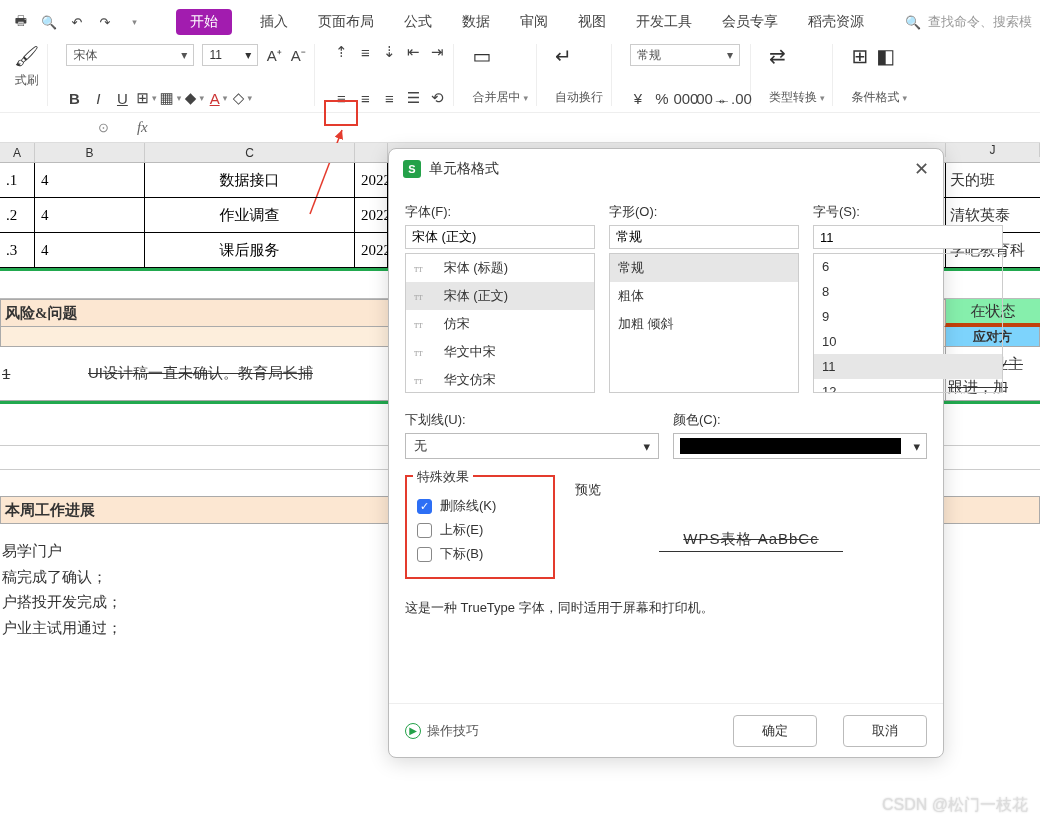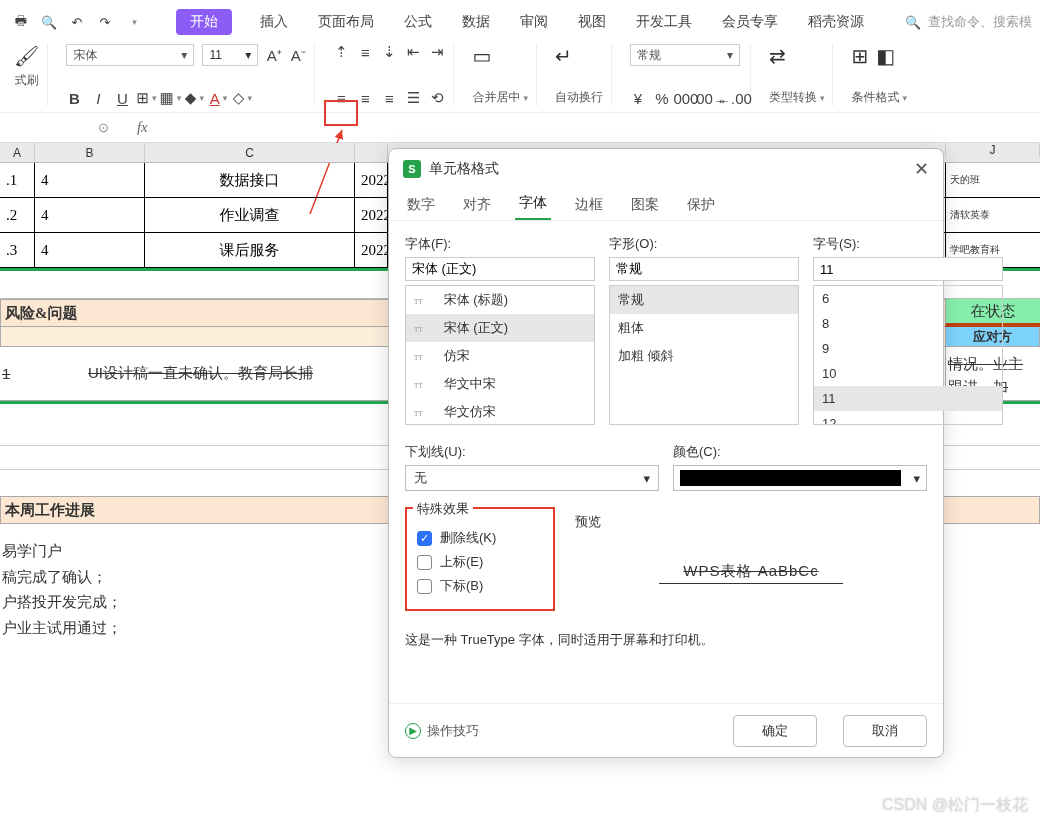--- a/index.html
+++ b/index.html
@@ -4,21 +4,21 @@
 <style>
   * { box-sizing: border-box; margin: 0; padding: 0; font-family: 'Microsoft YaHei', sans-serif; }
   body { width: 1040px; height: 824px; background: #fff; overflow: hidden; position: relative; font-size: 13px; color: #333; }
 
   
   .top-tabs { height: 36px; display: flex; align-items: center; padding: 8px 6px 0; gap: 2px; border-bottom: 0; position: relative; }
   .qat { display: flex; gap: 10px; align-items: center; margin-left: 6px; }
   .qat .ic { width: 18px; height: 18px; display: flex; align-items: center; justify-content: center; color: #444; }
   .tabs { display: flex; gap: 26px; margin-left: 32px; align-items: center; }
   .tab { font-size: 14px; color: #444; padding: 4px 2px; }
-  .tab.active { background: #8b5cf6; color: #fff; padding: 4px 14px; border-radius: 4px; }
+  .tab.active { background: #a21caf; color: #fff; padding: 4px 14px; border-radius: 4px; }
   .search-area { position: absolute; right: 8px; display: flex; align-items: center; gap: 6px; color: #999; font-size: 13px; }
 
   
   .ribbon { display: flex; padding: 8px 6px 6px; border-bottom: 1px solid #eee; align-items: flex-end; gap: 10px; position: relative; }
   .rgroup { display: flex; flex-direction: column; gap: 6px; padding: 0 8px; border-right: 1px solid #eee; justify-content: space-between; height: 62px; }
   .rgroup.noborder{border-right:none}
   .row { display: flex; gap: 8px; align-items: center; }
   .fontsel { width: 128px; height: 22px; border: 1px solid #ccc; padding: 0 6px; display:flex;align-items:center; font-size:12px; color:#555; justify-content:space-between;}
   .sizesel { width: 56px; height: 22px; border: 1px solid #ccc; padding: 0 6px; display:flex;align-items:center; font-size:12px; justify-content:space-between;}
   .ic16 { width:16px; height:16px; display:inline-flex; align-items:center; justify-content:center; font-size:15px; color:#444;}
@@ -42,21 +42,21 @@
   .col-headers{height:20px;background:#e9e9e9;border-bottom:1px solid #bbb;display:flex;position:relative}
   .ch{border-right:1px solid #ccc;text-align:center;font-size:12px;color:#333;display:flex;align-items:center;justify-content:center;background:#e9e9e9}
   .chA{width:35px}.chB{width:110px}.chC{width:210px}.chD{width:33px}.chJ{position:absolute;right:0;width:95px;border-left:1px solid #ccc;}
 
   
   .grid{position:relative;height:620px;overflow:hidden}
   .datarow{display:flex;height:35px;border-bottom:1px solid #000}
   .cell{border-right:1px solid #000;display:flex;align-items:center;padding:0 6px;font-size:15px;color:#000;font-family:'SimSun',serif}
   .cA{width:35px}.cB{width:110px}.cC{width:210px;justify-content:center}.cD{width:33px}
   .rightcol{position:absolute;right:0;top:0;width:95px}
-  .rightcell{height:35px;border-bottom:1px solid #000;border-left:1px solid #000;display:flex;align-items:center;padding:0 4px;font-size:10px;font-family:'SimSun',serif;overflow:hidden;white-space:nowrap}
+  .rightcell{height:35px;border-bottom:1px solid #000;border-left:1px solid #000;display:flex;align-items:center;padding:0 4px;font-size:15px;font-family:'SimSun',serif;overflow:hidden;white-space:nowrap}
 
   .green-sep{height:3px;background:#22a94f;margin-top:0}
   .spacer{height:28px;border-bottom:1px solid #bbb}
   .section-hdr{height:28px;background:#fce7d2;border:1px solid #aaa;display:flex;align-items:center;padding:0 4px;font-weight:bold;font-size:15px;font-family:'SimSun',serif}
   .orange-row{height:20px;background:#fdeedc;border:1px solid #aaa;border-top:none}
   .right-status{height:28px;border-left:1px solid #aaa;border-bottom:4px solid #c2410c;display:flex;align-items:center;justify-content:center;font-family:'SimSun',serif;font-size:15px;background:#86efac;overflow:hidden;white-space:nowrap}
   .right-orange{height:20px;background:#7dd3fc;border:1px solid #aaa;border-top:none;font-weight:bold;font-family:'SimSun',serif;display:flex;align-items:center;justify-content:center;overflow:hidden;white-space:nowrap}
 
   .strike-row{height:54px;border-bottom:1px solid #aaa;display:flex;align-items:center;font-family:'SimSun',serif;font-size:15px;text-decoration:line-through;padding-left:2px;overflow:hidden;white-space:nowrap}
   .strike-row .n{width:46px;display:inline-block}
@@ -313,28 +313,20 @@
     <div class="right-strike">情况。业主
 跟进，加</div>
   </div>
 </div>
 
 <div class="dialog">
   <div class="dlg-title">
     <span class="sic">S</span>
     <span>单元格格式</span>
     <span class="dlg-close">✕</span>
-  </div>
-  <div class="dlg-tabs">
-    <span class="dtab">数字</span>
-    <span class="dtab">对齐</span>
-    <span class="dtab active">字体</span>
-    <span class="dtab">边框</span>
-    <span class="dtab">图案</span>
-    <span class="dtab">保护</span>
   </div>
 
   <div class="dlg-body">
     <div class="triple">
       <div class="col3" style="flex:1.4">
         <span class="lab">字体(F):</span>
         <input class="txtin" value="宋体 (正文)" style="">
         <div class="listbox">
           <div class="li">
               <span class="tt">ᴛᴛ</span>

